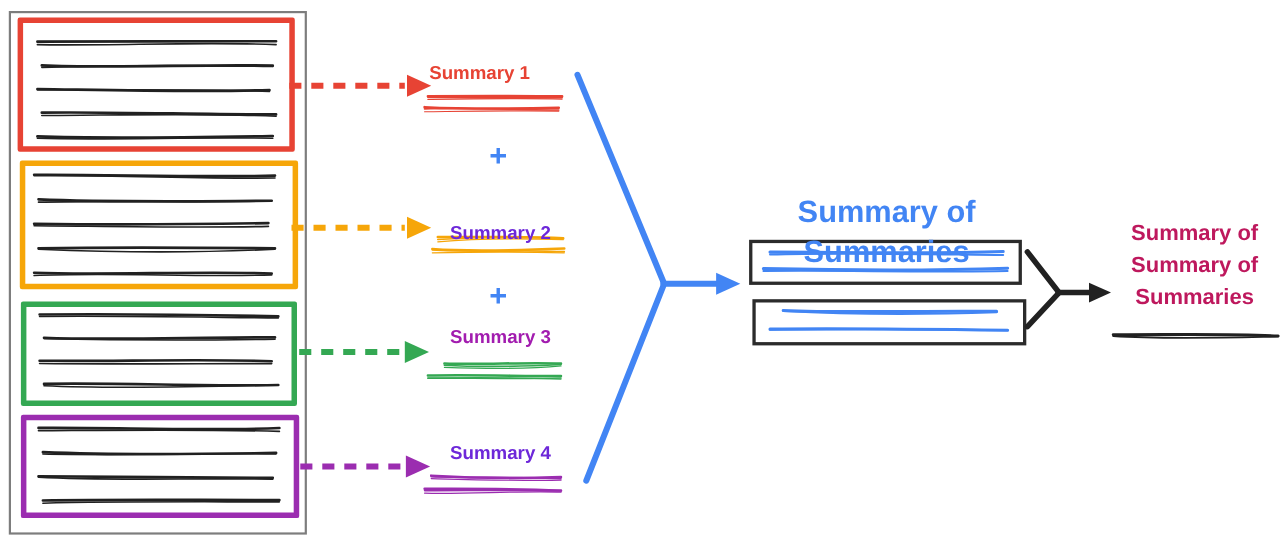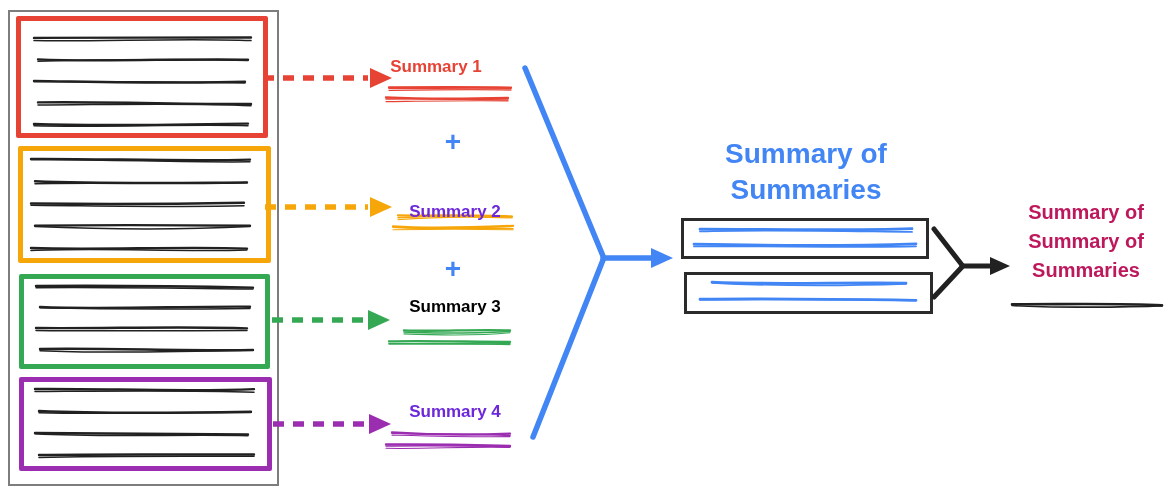--- a/index.html
+++ b/index.html
@@ -7,40 +7,40 @@
     position:relative;width:1170px;height:495px;background:#ffffff;overflow:hidden;
     font-family:"Liberation Sans", sans-serif;
   }
   .abs{position:absolute;box-sizing:border-box;}
   #art{position:absolute;left:0;top:0;width:1170px;height:495px;pointer-events:none;z-index:5;}
   .outer-panel{border:2px solid #7d7d7d;background:#ffffff;z-index:1;}
   .doc-box{border:5px solid #000;border-radius:2px;background:#ffffff;z-index:2;}
   .merge-box{border:3px solid #2b2b2b;background:#ffffff;z-index:2;}
   .sum-label{font-size:17px;font-weight:bold;text-align:center;z-index:6;white-space:nowrap;}
   .plus{font-size:28px;font-weight:bold;text-align:center;z-index:6;line-height:1;}
-  .merge-title{font-size:28px;font-weight:bold;text-align:center;line-height:1.3;z-index:6;}
+  .merge-title{font-size:28px;font-weight:bold;text-align:center;line-height:1.3;z-index:6;margin-top:39px;}
   .final-label{font-size:20px;font-weight:600;color:#be185d;text-align:center;line-height:1.45;z-index:6;}
 </style>
 </head>
 <body>
 
 <div class="canvas">
 
   <div class="abs outer-panel" style="left:8px;top:10px;width:271px;height:476px;"></div>
 
   <div class="abs doc-box" style="left: 16px; top: 16px; width: 252px; height: 122px; border-color: rgb(231, 67, 52);"></div>
   <div class="abs doc-box" style="left: 18px; top: 146px; width: 253px; height: 117px; border-color: rgb(246, 166, 9);"></div>
   <div class="abs doc-box" style="left: 19px; top: 274px; width: 251px; height: 95px; border-color: rgb(52, 168, 83);"></div>
   <div class="abs doc-box" style="left: 19px; top: 377px; width: 253px; height: 94px; border-color: rgb(155, 45, 176);"></div>
 
   <div class="abs sum-label" style="left: 376px; top: 57px; width: 120px; color: rgb(231, 67, 52);">Summary 1</div>
   <div class="abs plus" style="left: 438px; top: 128px; width: 30px; color: rgb(66, 133, 244);">+</div>
   <div class="abs sum-label" style="left: 395px; top: 202px; width: 120px; color: #6d28d9;">Summary 2</div>
   <div class="abs plus" style="left: 438px; top: 255px; width: 30px; color: rgb(66, 133, 244);">+</div>
-  <div class="abs sum-label" style="left: 395px; top: 297px; width: 120px; color: #000000;">Summary 3</div>
+  <div class="abs sum-label" style="left: 395px; top: 297px; width: 120px; color: #a21caf;">Summary 3</div>
   <div class="abs sum-label" style="left: 395px; top: 402px; width: 120px; color: #6d28d9;">Summary 4</div>
 
   <div class="abs merge-title" style="left: 706px; top: 136px; width: 200px; color: rgb(66, 133, 244);">Summary of Summaries</div>
   <div class="abs merge-box" style="left:681px;top:218px;width:248px;height:41px;"></div>
   <div class="abs merge-box" style="left:684px;top:272px;width:249px;height:42px;"></div>
 
   <div class="abs final-label" style="left:1008px;top:198px;width:156px;">Summary of Summary of Summaries</div>
 
   <svg id="art" viewBox="0 0 1170 495">
     <g id="g-doc-lines">

